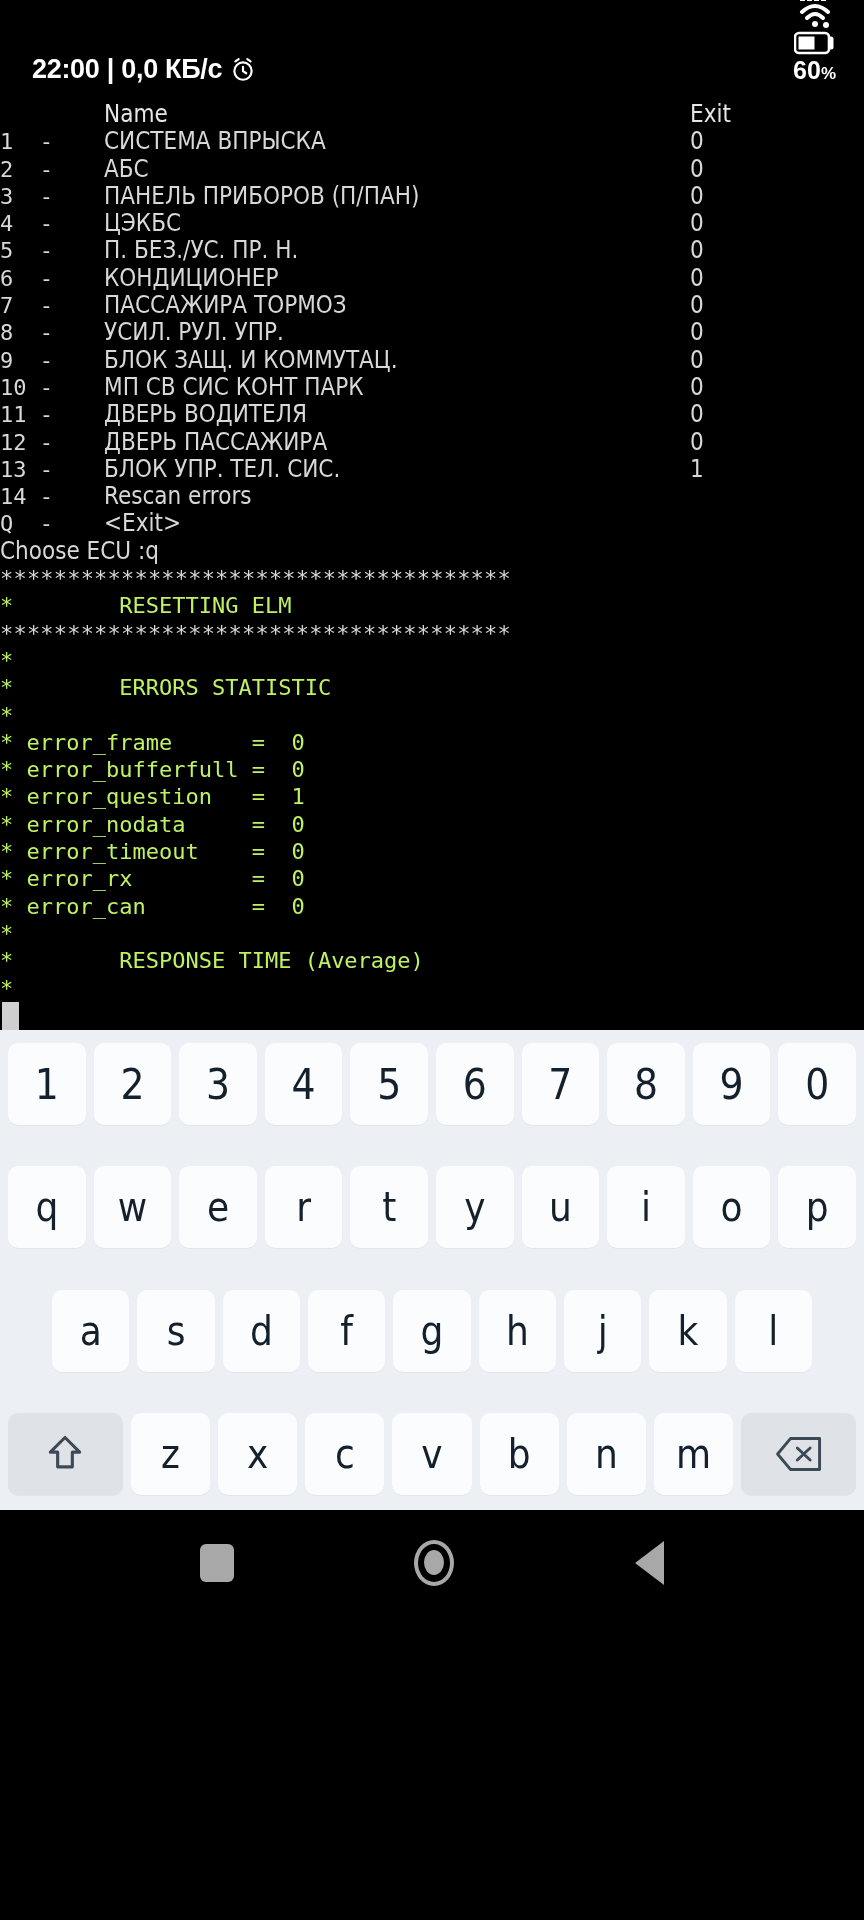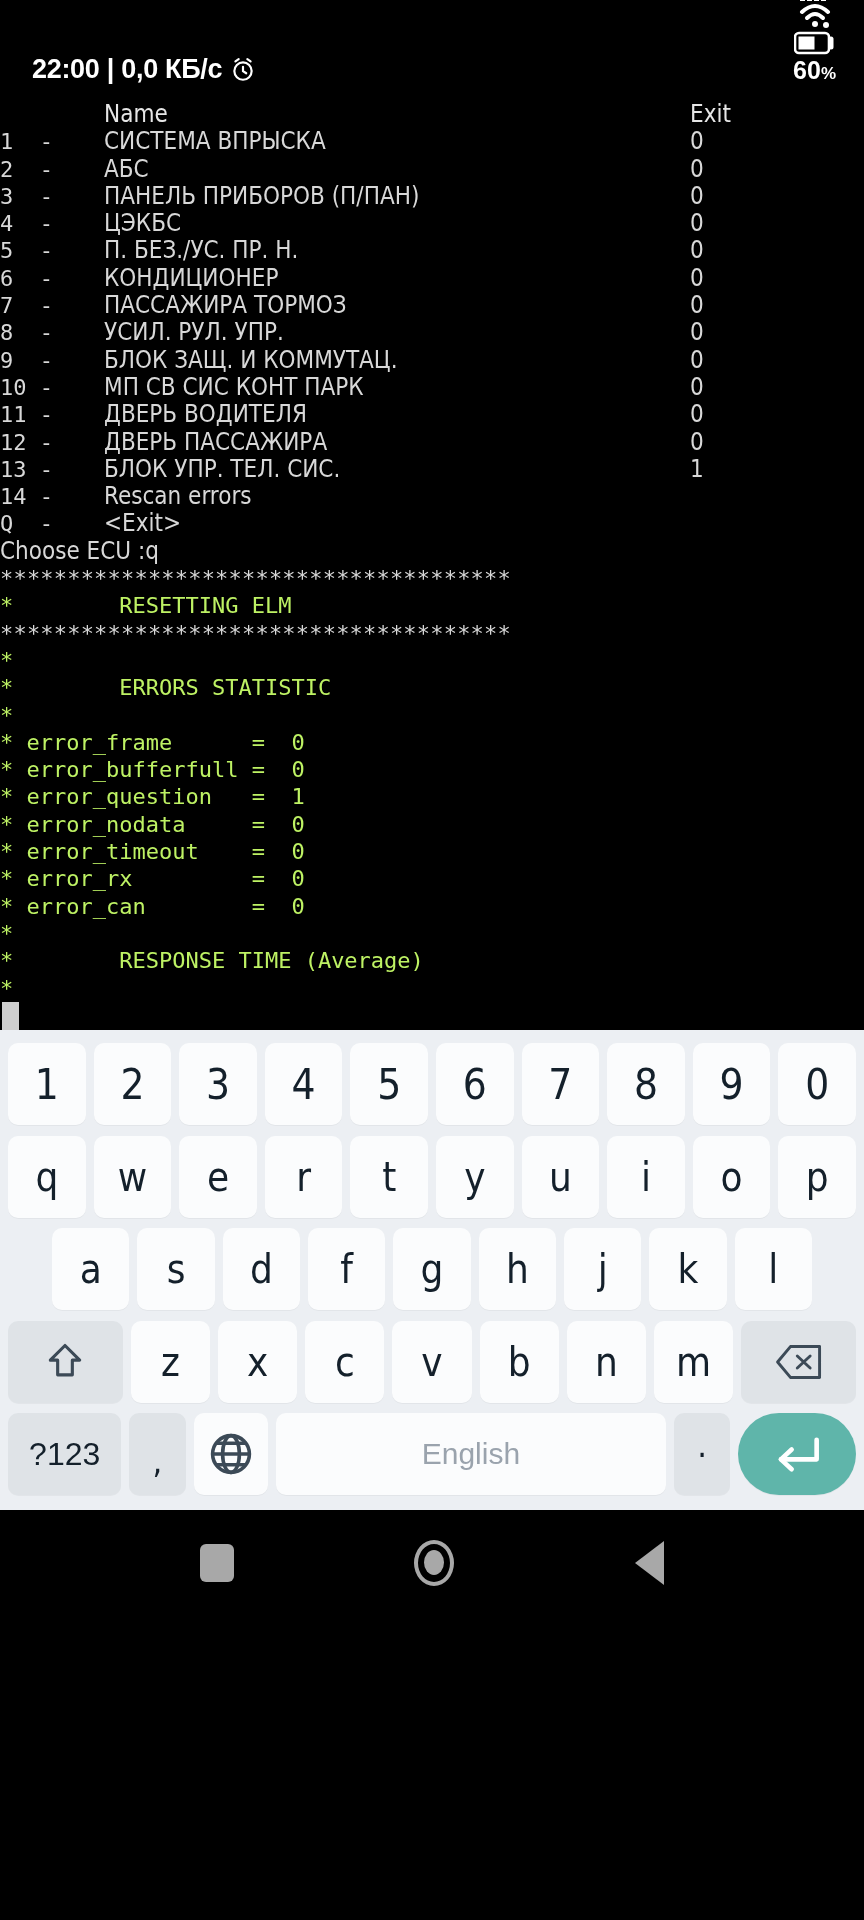--- a/index.html
+++ b/index.html
@@ -466,38 +466,19 @@
     </div>
     <div id="kb-zxcv" style="display:contents"><div class="key">z</div><div class="key">x</div><div class="key">c</div><div class="key">v</div><div class="key">b</div><div class="key">n</div><div class="key">m</div></div>
     <div class="key mod">
       <svg width="48" height="40" viewBox="0 0 28 22">
         <path d="M9 2 L26 2 L26 20 L9 20 L1.5 11 Z" fill="none" stroke="#3c4a57" stroke-width="1.7" stroke-linejoin="round"></path>
         <path d="M13 7.5 L20.5 14.5 M20.5 7.5 L13 14.5" stroke="#3c4a57" stroke-width="1.7" stroke-linecap="round"></path>
       </svg>
     </div>
   </div>
 
-  <div class="kb-row">
-    <div class="key sym123">?123</div>
-    <div class="key small-gray">,</div>
-    <div class="key globe">
-      <svg width="48" height="48" viewBox="0 0 24 24">
-        <circle cx="12" cy="12" r="9.2" fill="none" stroke="#3c4a57" stroke-width="1.8"></circle>
-        <ellipse cx="12" cy="12" rx="4.2" ry="9.2" fill="none" stroke="#3c4a57" stroke-width="1.8"></ellipse>
-        <path d="M2.8 12 H21.2 M4.3 6.6 H19.7 M4.3 17.4 H19.7" stroke="#3c4a57" stroke-width="1.8"></path>
-      </svg>
-    </div>
-    <div class="key space">English</div>
-    <div class="key period">.</div>
-    <div class="key enter">
-      <svg width="50" height="40" viewBox="0 0 28 22">
-        <path d="M25 3 L25 14 L5 14" fill="none" stroke="#ffffff" stroke-width="2.6" stroke-linecap="round" stroke-linejoin="round"></path>
-        <path d="M11 8.5 L5 14 L11 19.5" fill="none" stroke="#ffffff" stroke-width="2.6" stroke-linecap="round" stroke-linejoin="round"></path>
-      </svg>
-    </div>
-  </div>
 </div>
 
 <div class="navbar">
   <div class="nav-recents"></div>
   <div class="nav-home"></div>
   <div class="nav-back"></div>
 </div>
 
 </body></html>

